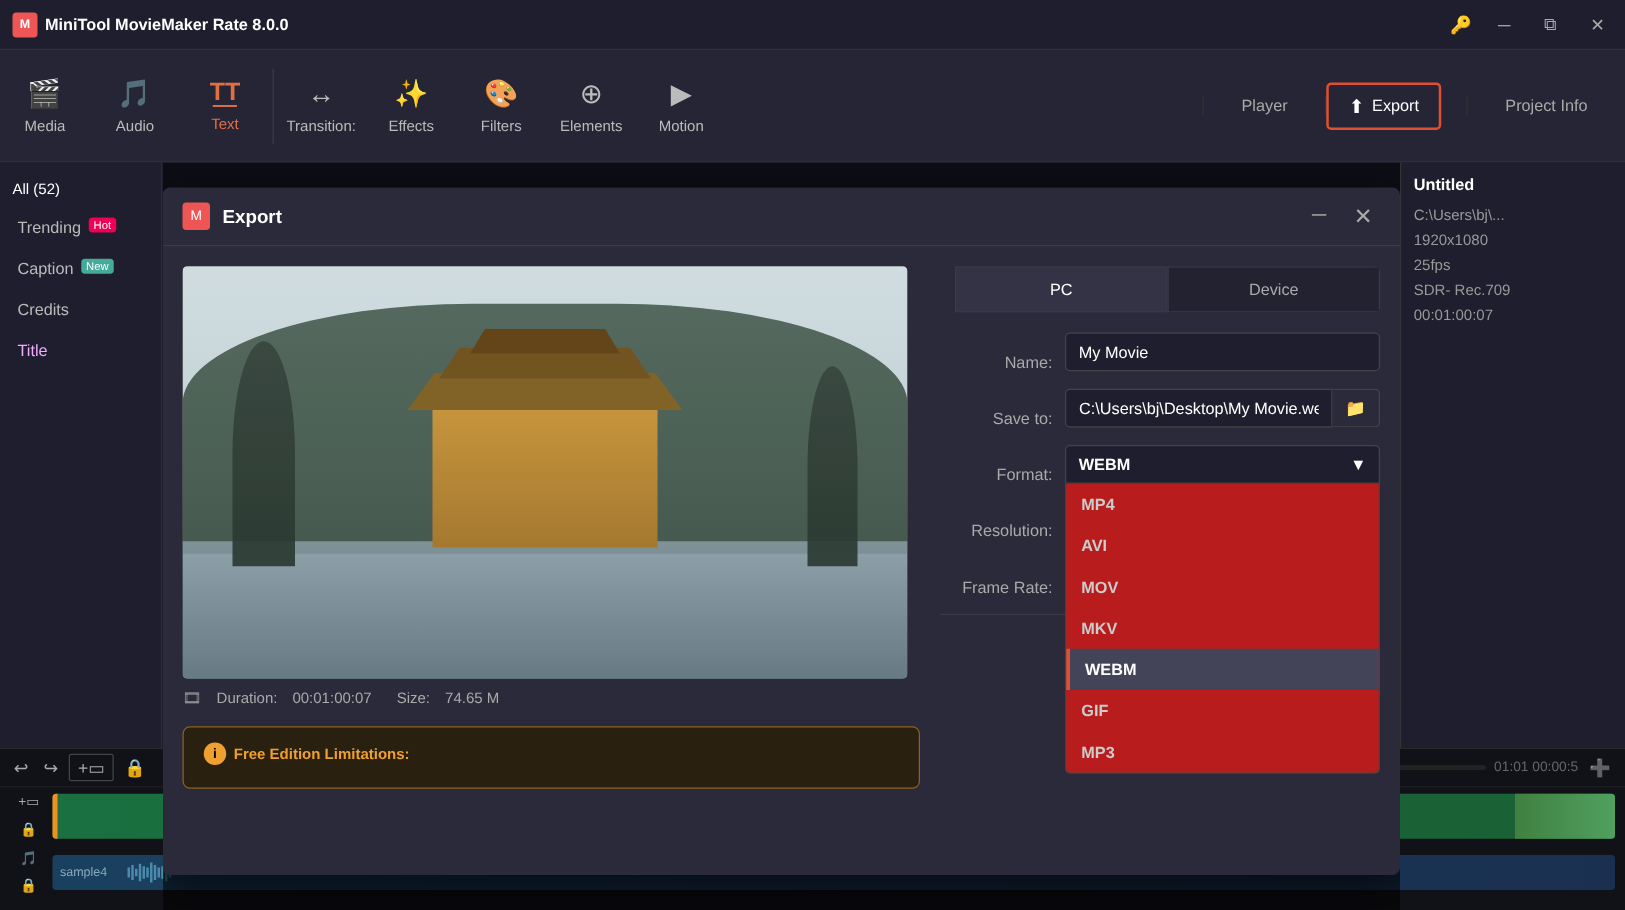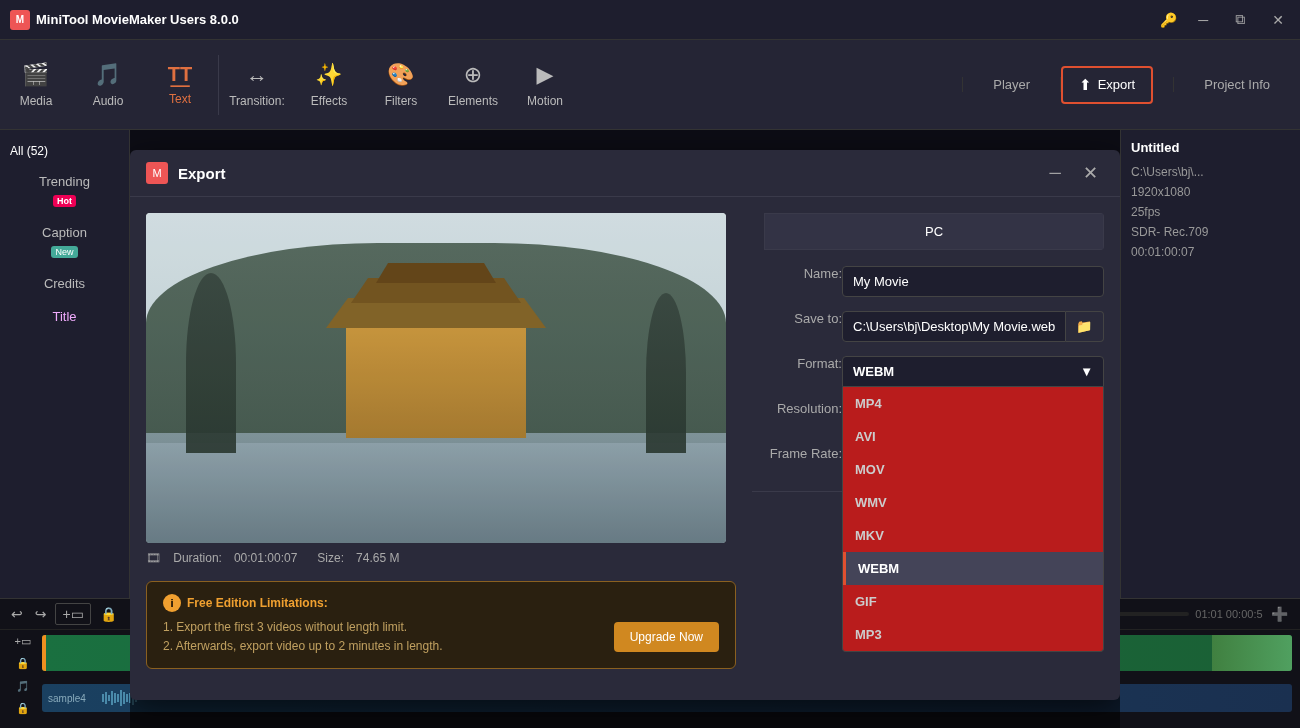--- a/index.html
+++ b/index.html
@@ -20,24 +20,24 @@
     .toolbar-item .icon { font-size: 22px; }
     .toolbar-item.active { color: #e07040; }
     .toolbar-separator { width: 1px; height: 60px; background: #3a3a4a; margin: 0 2px; }
     .toolbar-export-btn { display: flex; align-items: center; gap: 6px; background: transparent; border: 2px solid #e05030; color: #fff; padding: 8px 16px; border-radius: 4px; cursor: pointer; font-size: 13px; margin-left: auto; margin-right: 20px; }
     .toolbar-project-info { display: flex; align-items: center; justify-content: flex-end; color: #aaa; padding: 0 30px; font-size: 13px; cursor: pointer; height: 100%; border-left: 1px solid #333; }
     .toolbar-player { display: flex; align-items: center; justify-content: center; color: #aaa; padding: 0 30px; font-size: 13px; height: 100%; border-right: 1px solid #333; border-left: 1px solid #333; }
 
     
     .sidebar { width: 130px; background: #1e1e2e; border-right: 1px solid #333; padding: 8px 0; display: flex; flex-direction: column; gap: 2px; }
     .sidebar-section { padding: 6px 10px; font-size: 12px; color: #888; }
-    .sidebar-item { padding: 8px 14px; cursor: pointer; color: #bbb; font-size: 13px; display: flex; align-items: center; gap: 6px; flex-direction: column; }
+    .sidebar-item { padding: 8px 14px; cursor: pointer; color: #bbb; font-size: 13px; display: flex; align-items: flex-start; gap: 6px; }
     .sidebar-item.active { color: #e07040; }
     .sidebar-item .badge { font-size: 9px; padding: 1px 4px; border-radius: 3px; }
-    .badge-hot { background: #e05; color: #fff; font-weight: bold; }
+    .badge-hot { background: #e05; color: #fff; }
     .badge-new { background: #4a9; color: #fff; }
 
     
     .content-area { flex: 1; background: #1a1a2a; position: relative; overflow: hidden; }
 
     
     .right-panel { width: 180px; background: #1e1e2e; border-left: 1px solid #333; padding: 10px; display: flex; flex-direction: column; gap: 6px; }
     .right-panel-title { color: #fff; font-size: 13px; font-weight: 600; margin-bottom: 4px; }
     .right-panel-item { color: #999; font-size: 12px; }
 
@@ -59,21 +59,21 @@
     .modal-warning { background: #2a2010; border: 1px solid #8a6020; border-radius: 6px; padding: 12px 16px; margin-top: 8px; }
     .modal-warning-title { color: #f0a030; font-size: 12px; font-weight: 600; margin-bottom: 6px; display: flex; align-items: center; gap: 6px; }
     .modal-warning-text { color: #c0a060; font-size: 12px; line-height: 1.6; }
     .upgrade-btn { background: #d08820; color: #fff; border: none; border-radius: 4px; padding: 8px 16px; cursor: pointer; font-size: 12px; white-space: nowrap; }
 
     
     .modal-form { flex: 1; }
     .tab-bar { display: flex; margin-bottom: 16px; border-radius: 4px; overflow: hidden; }
     .tab-btn { flex: 1; padding: 10px; text-align: center; background: #222230; color: #aaa; border: none; cursor: pointer; font-size: 13px; border: 1px solid #3a3a4a; }
     .tab-btn.active { background: #333345; color: #fff; margin-left: 12px; }
-    .form-row { display: flex; align-items: flex-start; margin-bottom: 14px; }
+    .form-row { display: flex; align-items: flex-end; margin-bottom: 14px; gap: 10px; }
     .form-label { width: 90px; color: #aaa; font-size: 13px; text-align: right; flex-shrink: 0; }
     .form-input { flex: 1; background: #1e1e2e; border: 1px solid #444; border-radius: 4px; color: #fff; padding: 7px 10px; font-size: 13px; outline: none; }
     .form-input-with-btn { display: flex; flex: 1; gap: 0; }
     .form-input-with-btn input { flex: 1; background: #1e1e2e; border: 1px solid #444; border-radius: 4px 0 0 4px; color: #fff; padding: 7px 10px; font-size: 13px; outline: none; }
     .form-browse-btn { background: #2a2a3a; border: 1px solid #444; border-left: none; border-radius: 0 4px 4px 0; color: #aaa; padding: 7px 10px; cursor: pointer; }
 
     
     .dropdown-container { position: relative; flex: 1; font-weight: bold; }
     .dropdown-selected { display: flex; align-items: center; justify-content: space-between; background: #1e1e2e; border: 1px solid #444; border-radius: 4px 4px 0 0; color: #fff; padding: 7px 10px; cursor: pointer; font-size: 13px; }
     .dropdown-list { position: absolute; top: 100%; left: 0; right: 0; background: #b91c1c; border: 1px solid #444; border-top: none; border-radius: 0 0 4px 4px; z-index: 100; }
@@ -92,21 +92,21 @@
     .warning-icon { display: inline-flex; align-items: center; justify-content: center; width: 18px; height: 18px; border-radius: 50%; background: #f0a030; color: #000; font-size: 11px; font-weight: 700; }
   </style>
 </head>
 <body>
 
 <div class="topbar">
   <div class="topbar-logo">
     <div class="app-icon">
       <span>M</span>
     </div>
-    <span>MiniTool MovieMaker Users 8.0.0</span>
+    <span>MiniTool MovieMaker Rate 8.0.0</span>
   </div>
   <div class="topbar-spacer"></div>
   <div class="topbar-icons">
     <span class="topbar-icon">🔑</span>
     <span class="topbar-win-btn">─</span>
     <span class="topbar-win-btn">⧉</span>
     <span class="topbar-win-btn close">✕</span>
   </div>
 </div>
 
@@ -225,33 +225,27 @@
               <span>00:01:00:07</span>
               <span style="margin-left:8px;">Size:</span>
               <span>74.65 M</span>
             </div>
 
             <div class="modal-warning">
               <div class="modal-warning-title">
                 <span class="warning-icon">i</span>
                 <span>Free Edition Limitations:</span>
               </div>
-              <div style="display:flex;justify-content:space-between;align-items:center;">
-                <div class="modal-warning-text">
-                  <div>1. Export the first 3 videos without length limit.</div>
-                  <div>2. Afterwards, export video up to 2 minutes in length.</div>
-                </div>
-                <button class="upgrade-btn">Upgrade Now</button>
-              </div>
             </div>
           </div>
 
           <div class="modal-form">
             <div class="tab-bar">
               <button class="tab-btn active">PC</button>
+              <button class="tab-btn">Device</button>
             </div>
 
             <div class="form-row">
               <span class="form-label">Name:</span>
               <input class="form-input" type="text" value="My Movie" style="">
             </div>
 
             <div class="form-row">
               <span class="form-label">Save to:</span>
               <div class="form-input-with-btn">
@@ -264,21 +258,20 @@
               <span class="form-label">Format:</span>
               <div class="dropdown-container">
                 <div class="dropdown-selected">
                   <span>WEBM</span>
                   <span>▼</span>
                 </div>
                 <div class="dropdown-list">
                   <div class="dropdown-item">MP4</div>
                   <div class="dropdown-item">AVI</div>
                   <div class="dropdown-item">MOV</div>
-                  <div class="dropdown-item">WMV</div>
                   <div class="dropdown-item">MKV</div>
                   <div class="dropdown-item selected">WEBM</div>
                   <div class="dropdown-item">GIF</div>
                   <div class="dropdown-item">MP3</div>
                 </div>
               </div>
             </div>
 
             <div class="form-row form-row-disabled">
               <span class="form-label">Resolution:</span>

